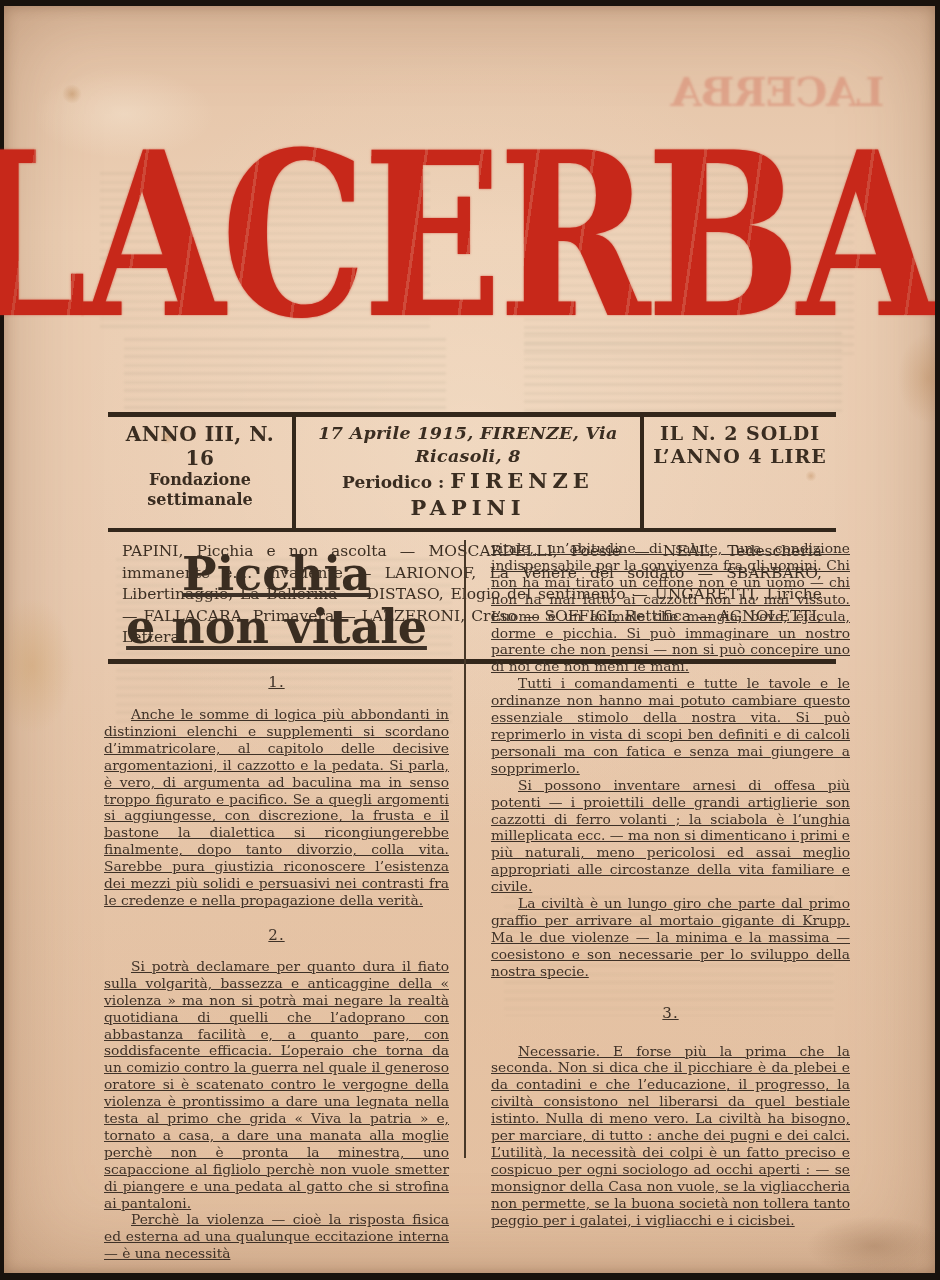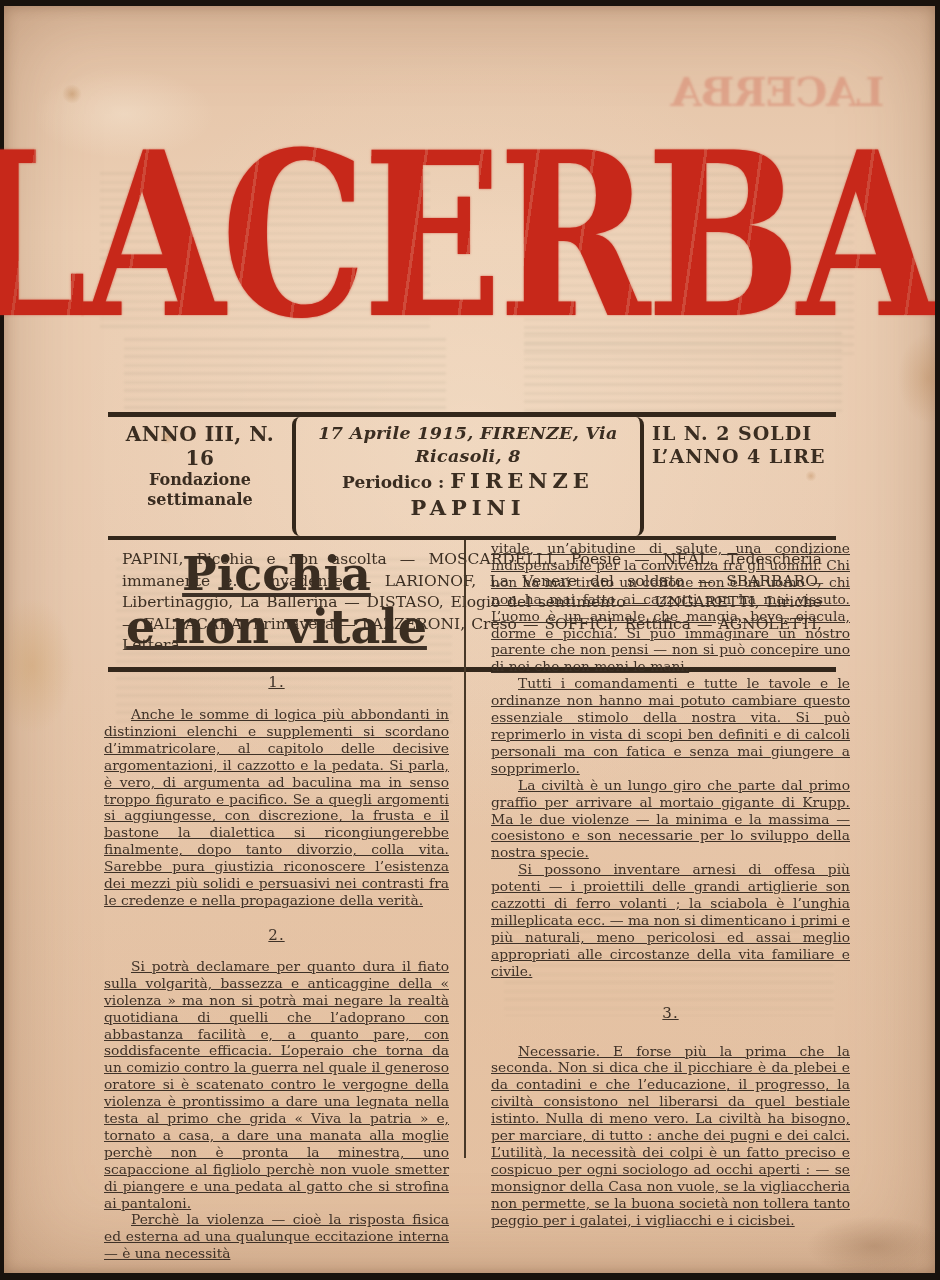--- a/index.html
+++ b/index.html
@@ -64,24 +64,24 @@
   }
   .header-box{
     position:absolute;left:104px;top:406px;width:728px;
     color:#3a2d21;
   }
   .hb-row{
     display:flex;align-items:stretch;
     border-top:5px solid #33271b;
     border-bottom:4px solid #33271b;
   }
-  .hb-cell{padding:5px 8px 14px;}
+  .hb-cell{padding:5px 8px 6px;}
   .hb-left{width:168px;text-align:center;}
-  .hb-center{flex:1;text-align:center;border-left:4px solid #33271b;border-right:4px solid #33271b;border-radius:8px;}
-  .hb-right{width:176px;}
+  .hb-center{flex:1;text-align:center;border-left:4px solid #33271b;border-right:4px solid #33271b;}
+  .hb-right{width:176px;text-align:center;}
   .hb-issue{font:bold 20px/24px "DejaVu Serif", serif;letter-spacing:.5px;}
   .hb-sub{font:bold 16px/20px "DejaVu Serif", serif;}
   .hb-date{font:bold italic 17.5px/23px "DejaVu Serif", serif;letter-spacing:.3px;}
   .hb-dir{font:bold 17px/25px "DejaVu Serif", serif;}
   .hb-dirname{font:bold 21px/25px "DejaVu Serif", serif;letter-spacing:5px;}
   .hb-price{font:bold 19px/23px "DejaVu Serif", serif;letter-spacing:1px;}
   .contents{
     padding:9px 14px 10px;
     border-bottom:5px solid #33271b;
     font:15.5px/21.5px "DejaVu Serif", serif;
@@ -176,20 +176,20 @@
       <div class="section-mark">2.</div>
       <p class="para">Si potrà declamare per quanto dura il fiato sulla volgarità, bassezza e anticaggine della « violenza » ma non si potrà mai negare la realtà quotidiana di quelli che l’adoprano con abbastanza facilità e, a quanto pare, con soddisfacente efficacia. L’operaio che torna da un comizio contro la guerra nel quale il generoso oratore si è scatenato contro le vergogne della violenza è prontissimo a dare una legnata nella testa al primo che grida « Viva la patria » e, tornato a casa, a dare una manata alla moglie perchè non è pronta la minestra, uno scapaccione al figliolo perchè non vuole smetter di piangere e una pedata al gatto che si strofina ai pantaloni.</p>
       <p class="para">Perchè la violenza — cioè la risposta fisica ed esterna ad una qualunque eccitazione interna — è una necessità</p>
     </div>
 
     <div class="col-divider"></div>
 
     <div class="col-right">
       <p class="para no-indent">vitale, un’abitudine di salute, una condizione indispensabile per la convivenza fra gli uomini. Chi non ha mai tirato un ceffone non è un uomo — chi non ha mai fatto ai cazzotti non ha mai vissuto. L’uomo è un animale che mangia, beve, ejacula, dorme e picchia. Si può immaginare un nostro parente che non pensi — non si può concepire uno di noi che non meni le mani.</p>
       <p class="para">Tutti i comandamenti e tutte le tavole e le ordinanze non hanno mai potuto cambiare questo essenziale stimolo della nostra vita. Si può reprimerlo in vista di scopi ben definiti e di calcoli personali ma con fatica e senza mai giungere a sopprimerlo.</p>
+      <p class="para">Si possono inventare arnesi di offesa più potenti — i proiettili delle grandi artiglierie son cazzotti di ferro volanti ; la sciabola è l’unghia milleplicata ecc. — ma non si dimenticano i primi e più naturali, meno pericolosi ed assai meglio appropriati alle circostanze della vita familiare e civile.</p>
       <p class="para">La civiltà è un lungo giro che parte dal primo graffio per arrivare al mortaio gigante di Krupp. Ma le due violenze — la minima e la massima — coesistono e son necessarie per lo sviluppo della nostra specie.</p>
-      <p class="para">Si possono inventare arnesi di offesa più potenti — i proiettili delle grandi artiglierie son cazzotti di ferro volanti ; la sciabola è l’unghia milleplicata ecc. — ma non si dimenticano i primi e più naturali, meno pericolosi ed assai meglio appropriati alle circostanze della vita familiare e civile.</p>
       <div class="section-mark" style="margin:26px 0 22px">3.</div>
       <p class="para">Necessarie. E forse più la prima che la seconda. Non si dica che il picchiare è da plebei e da contadini e che l’educazione, il progresso, la civiltà consistono nel liberarsi da quel bestiale istinto. Nulla di meno vero. La civiltà ha bisogno, per marciare, di tutto : anche dei pugni e dei calci. L’utilità, la necessità dei colpi è un fatto preciso e cospicuo per ogni sociologo ad occhi aperti : — se monsignor della Casa non vuole, se la vigliaccheria non permette, se la buona società non tollera tanto peggio per i galatei, i vigliacchi e i cicisbei.</p>
     </div>
   </div>
 
 </div>
 
 </body></html>

